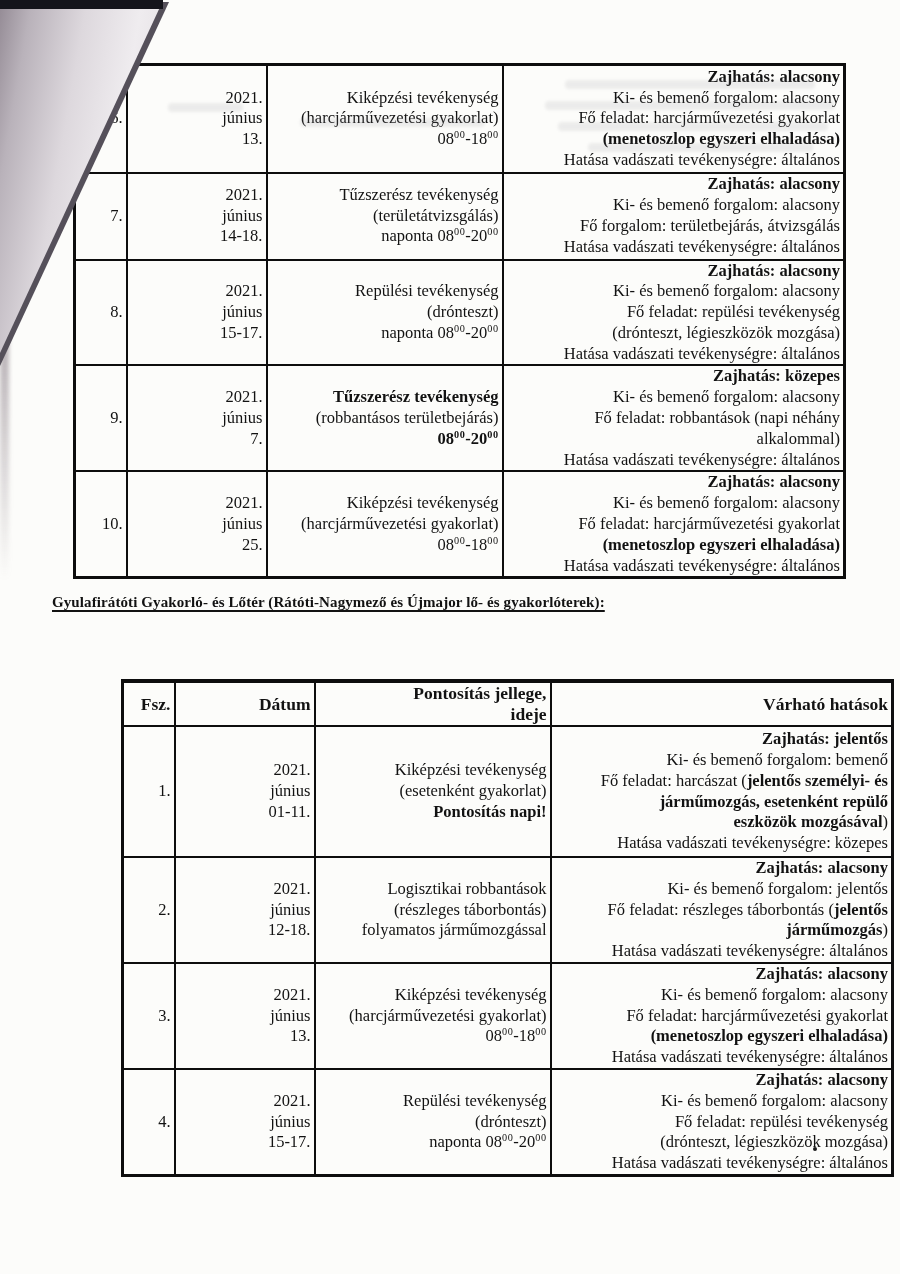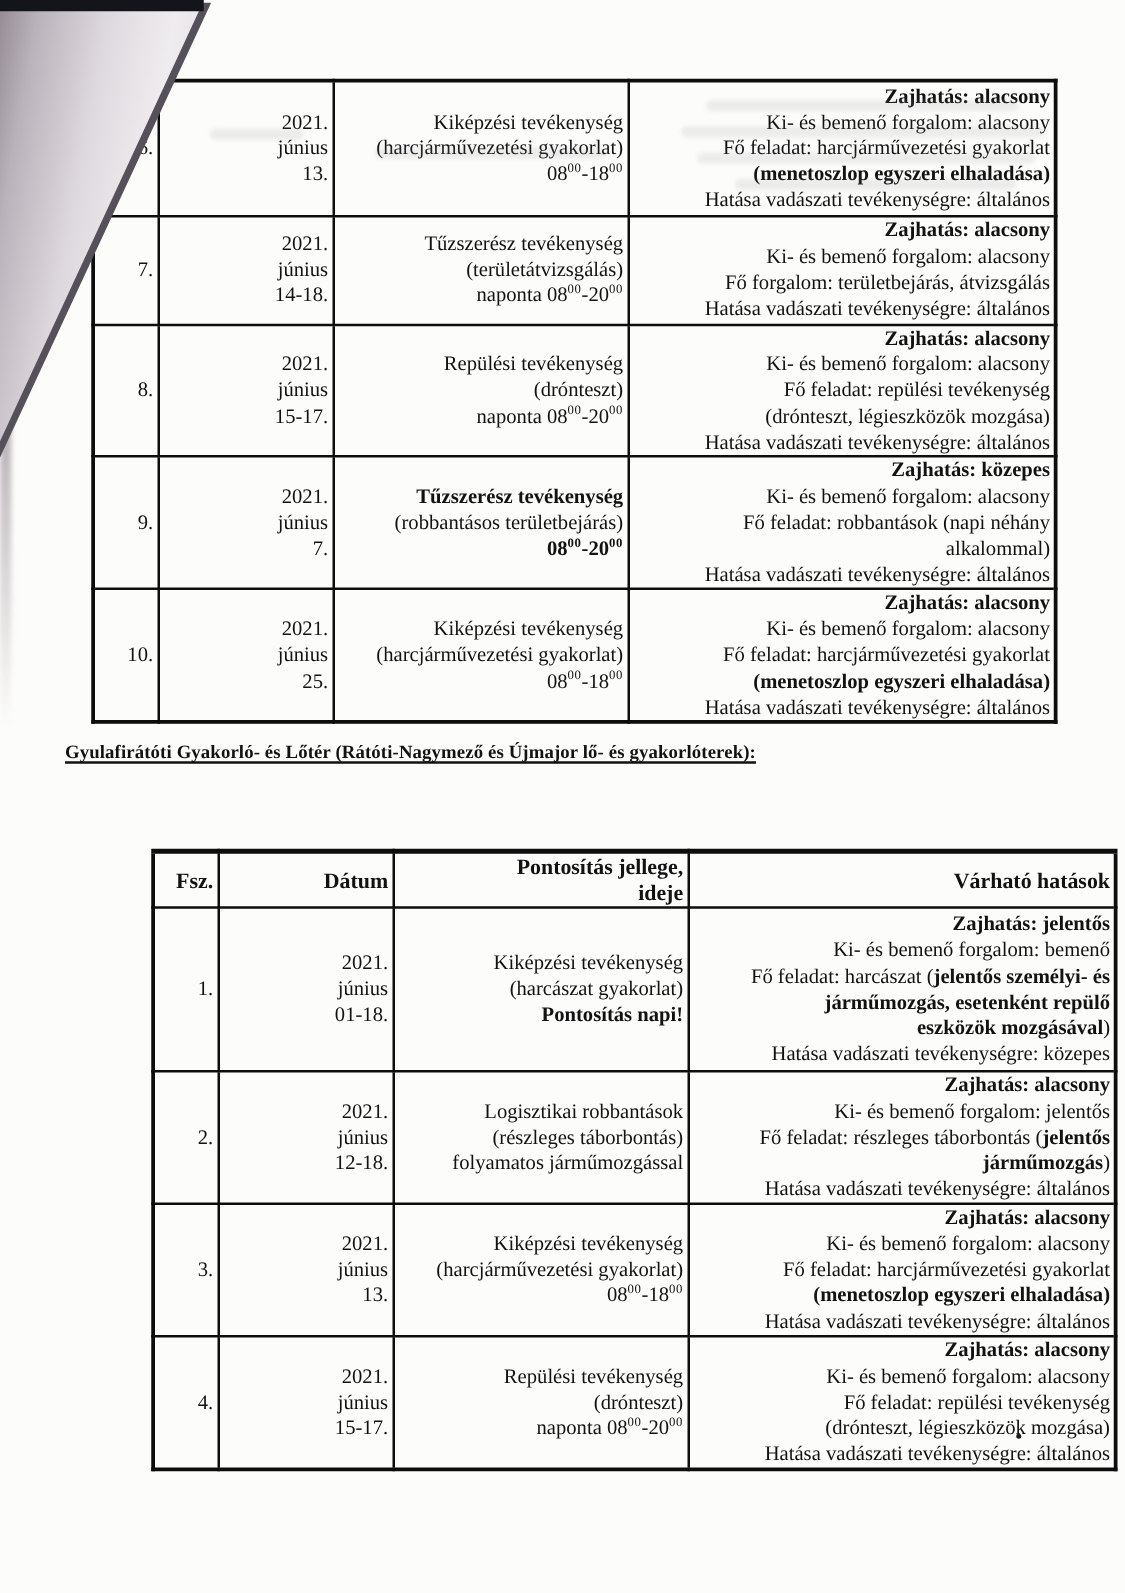--- a/index.html
+++ b/index.html
@@ -232,25 +232,25 @@
         </tr>
     </thead>
     <tbody id="tb2">
         <tr style="height: 131px;">
           <td>
             <div class="ln"><span>1.</span></div>
           </td>
           <td>
             <div class="ln"><span>2021.</span></div>
             <div class="ln"><span>június</span></div>
-            <div class="ln"><span>01-18.</span></div>
+            <div class="ln"><span>01-11.</span></div>
           </td>
           <td>
             <div class="ln"><span>Kiképzési tevékenység</span></div>
-            <div class="ln"><span>(harcászat gyakorlat)</span></div>
+            <div class="ln"><span>(esetenként gyakorlat)</span></div>
             <div class="ln"><span class="b">Pontosítás napi!</span></div>
           </td>
           <td>
             <div class="ln"><span class="b">Zajhatás: jelentős</span></div>
             <div class="ln"><span>Ki- és bemenő forgalom: bemenő</span></div>
             <div class="ln"><span>Fő feladat: harcászat (</span><span class="b">jelentős személyi- és</span></div>
             <div class="ln"><span class="b">járműmozgás, esetenként repülő</span></div>
             <div class="ln"><span class="b">eszközök mozgásával</span><span>)</span></div>
             <div class="ln"><span>Hatása vadászati tevékenységre: közepes</span></div>
           </td>

